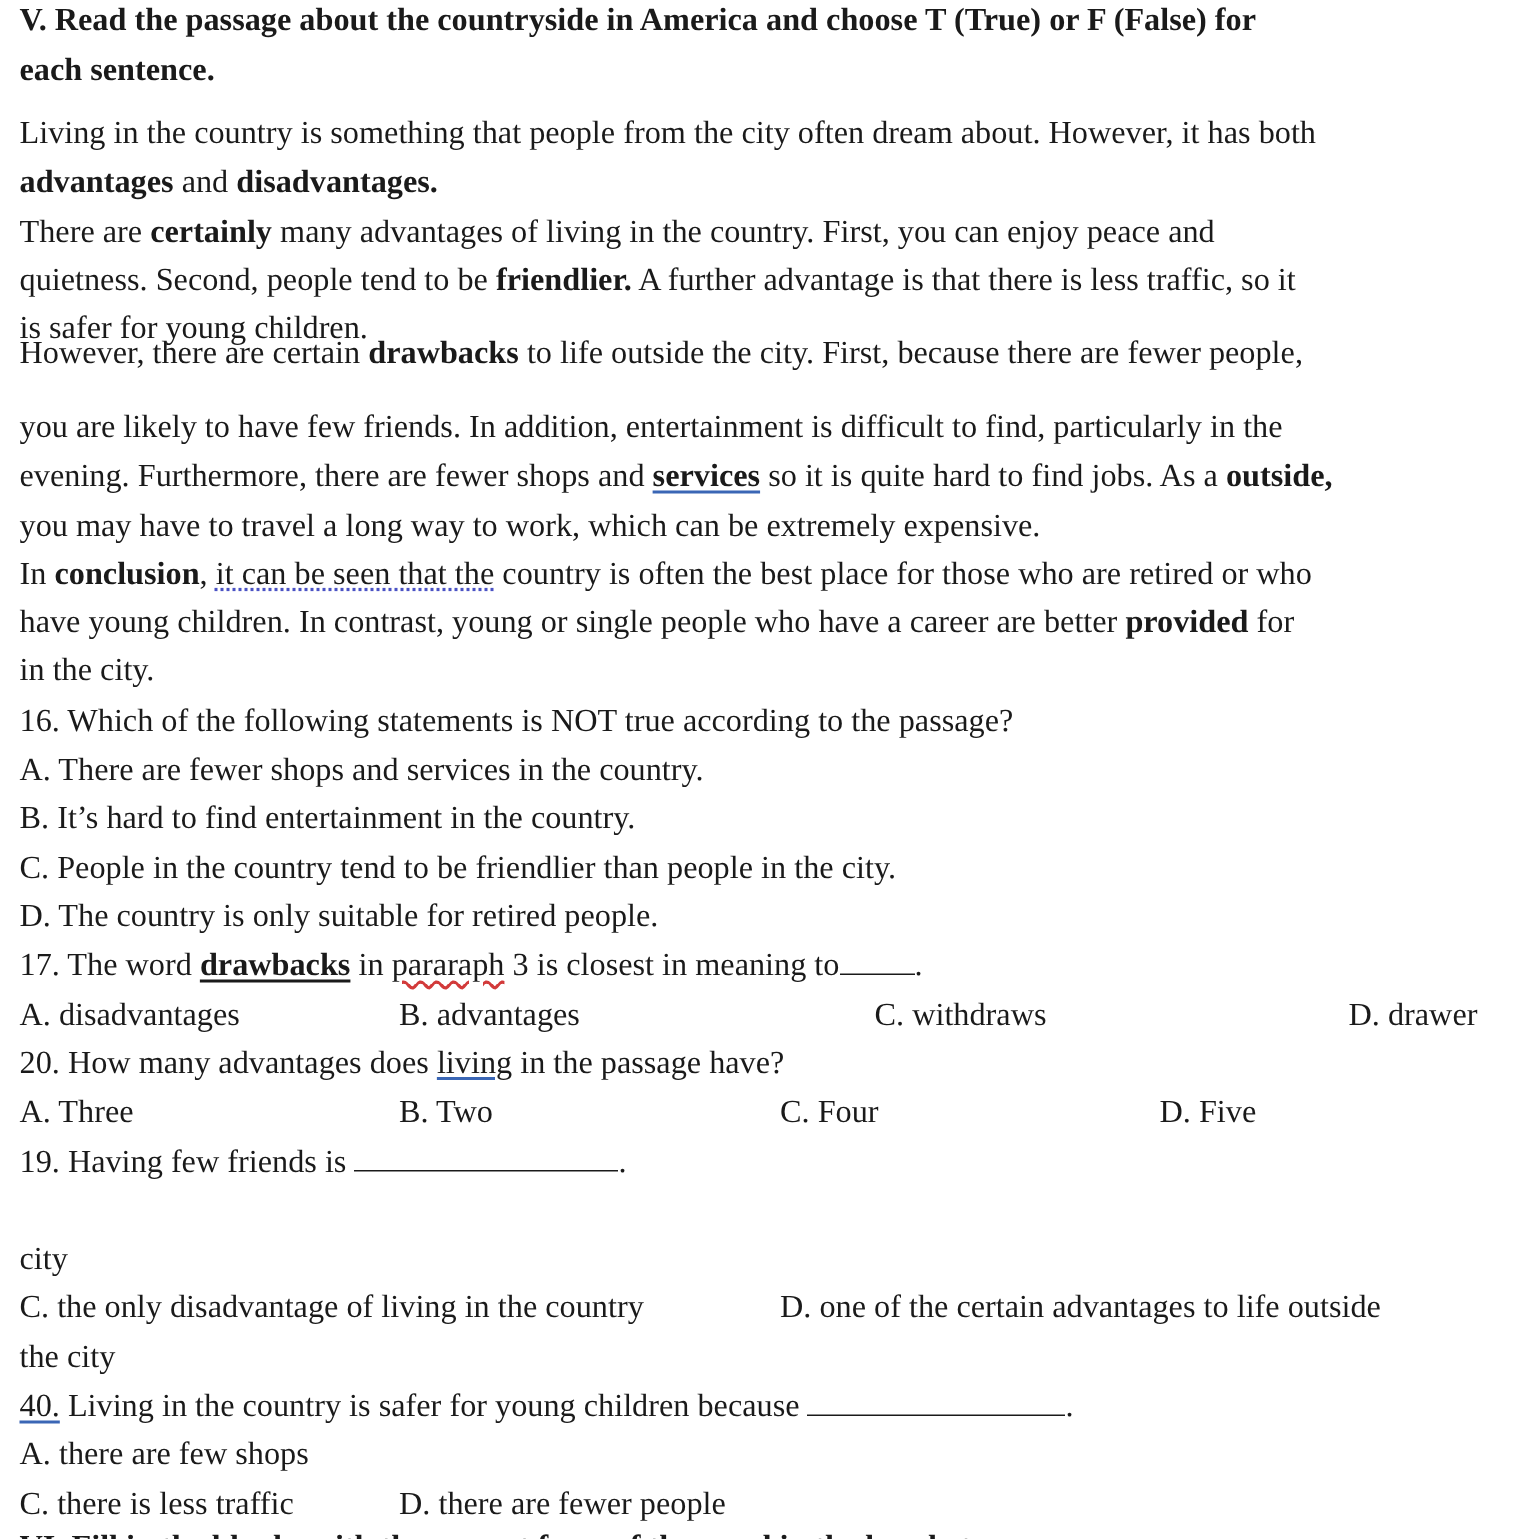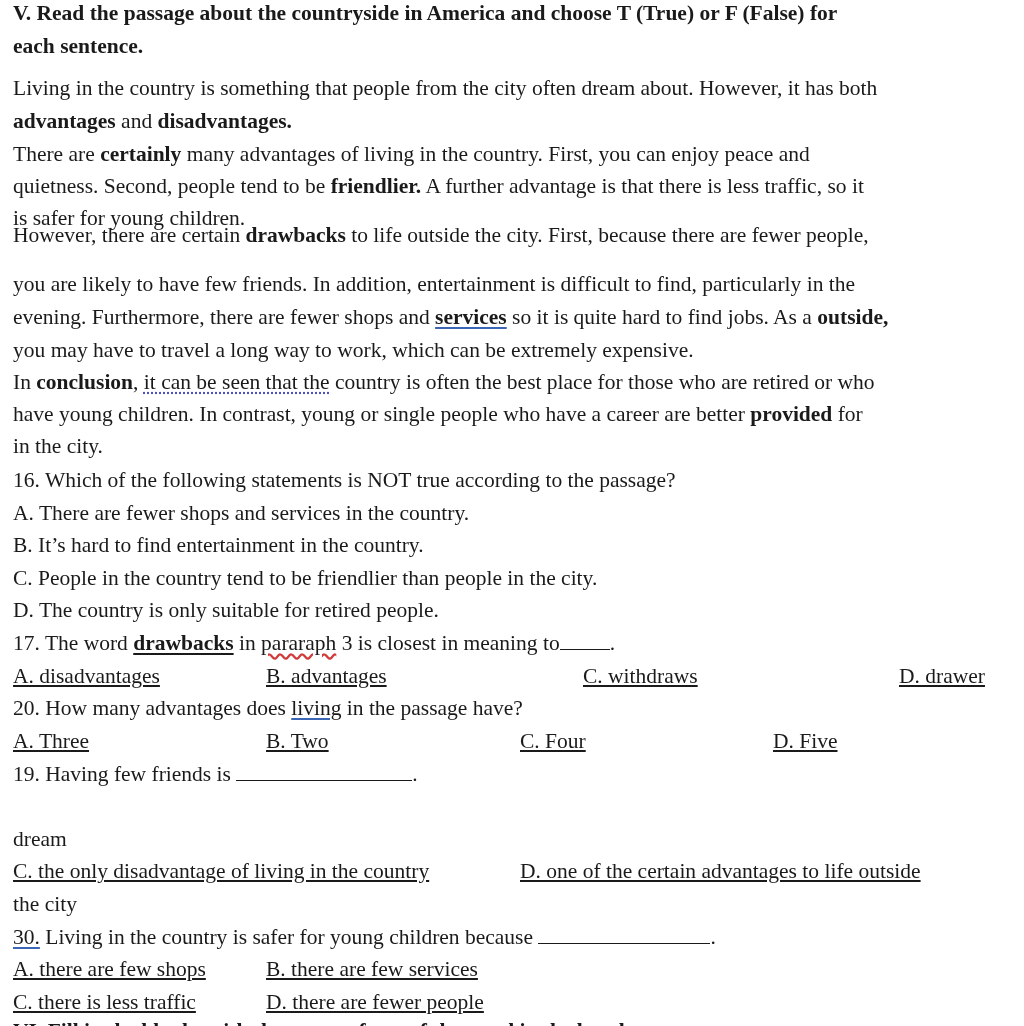--- a/index.html
+++ b/index.html
@@ -9,21 +9,21 @@
     color: #1a1a1a; font-size: 21.5px;
   }
   .page { position: absolute; left: 13px; top: 0; width: 1000px; }
   .line { position: absolute; left: 0; white-space: nowrap; line-height: 30px; height: 30px; }
   b { font-weight: bold; }
   .ul-blue { text-decoration: underline; text-decoration-color: #3a66b5; text-decoration-thickness: 2px; text-underline-offset: 3px; }
   .ul-black { text-decoration: underline; text-decoration-thickness: 2px; text-underline-offset: 3px; }
   .ul-dotted { text-decoration: underline dotted; text-decoration-color: #4a52c4; text-underline-offset: 3px; }
   .ul-wavy { text-decoration: underline wavy; text-decoration-color: #d23a3a; text-underline-offset: 3px; }
   .blank { display: inline-block; border-bottom: 1.5px solid #1a1a1a; height: 20px; vertical-align: baseline; }
-  .col { position: absolute; top: 0; text-decoration: underline; }
+  .col { position: absolute; top: 0; }
 </style>
 </head>
 <body>
 
 <div class="page">
 
   <div class="line" style="top:-2px"><b>V. Read the passage about the countryside in America and choose T (True) or F (False) for</b></div>
   <div class="line" style="top:31px"><b>each sentence.</b></div>
 
   <div class="line" style="top:73px"><span>Living in the country is something that people from the city often dream about. However, it has both</span></div>
@@ -60,31 +60,30 @@
   <div class="line" style="top:726px; width:1000px">
     <span class="col" style="left:0">A. Three</span>
     <span class="col" style="left:253px">B. Two</span>
     <span class="col" style="left:507px">C. Four</span>
     <span class="col" style="left:760px">D. Five</span>
   </div>
 
   <div class="line" style="top:759px"><span>19.</span> <span>Having few friends is</span> <span class="blank" style="width:176px"></span><span>.</span></div>
   <div class="line" style="top:791px; width:1000px">
   </div>
-  <div class="line" style="top:824px"><span>dream</span></div>
+  <div class="line" style="top:824px"><span>city</span></div>
   <div class="line" style="top:856px; width:1000px">
     <span class="col" style="left:0">C. the only disadvantage of living in the country</span>
     <span class="col" style="left:507px">D. one of the certain advantages to life outside</span>
   </div>
   <div class="line" style="top:889px"><span>the city</span></div>
 
-  <div class="line" style="top:922px"><span class="ul-blue">30.</span> <span>Living in the country is safer for young children because</span> <span class="blank" style="width:172px"></span><span>.</span></div>
+  <div class="line" style="top:922px"><span class="ul-blue">40.</span> <span>Living in the country is safer for young children because</span> <span class="blank" style="width:172px"></span><span>.</span></div>
   <div class="line" style="top:954px; width:1000px">
     <span class="col" style="left:0">A. there are few shops</span>
-    <span class="col" style="left:253px">B. there are few services</span>
   </div>
   <div class="line" style="top:987px; width:1000px">
     <span class="col" style="left:0">C. there is less traffic</span>
     <span class="col" style="left:253px">D. there are fewer people</span>
   </div>
 
   <div class="line" style="top:1016px; height:10px; overflow:hidden"><b>VI. Fill in the blanks with the correct form of the word in the brackets.</b></div>
 </div>
 
 </body></html>

